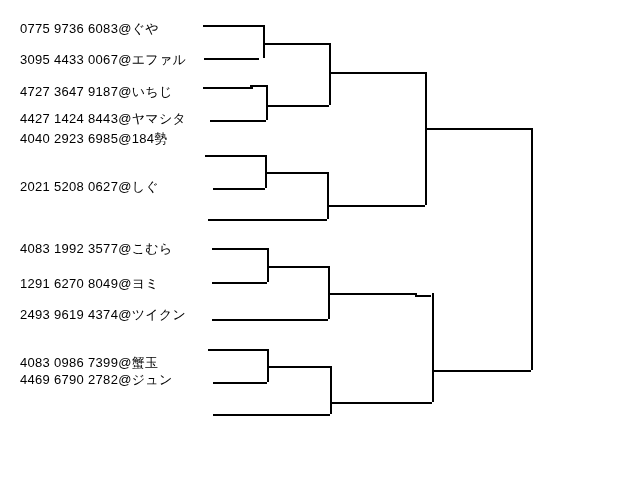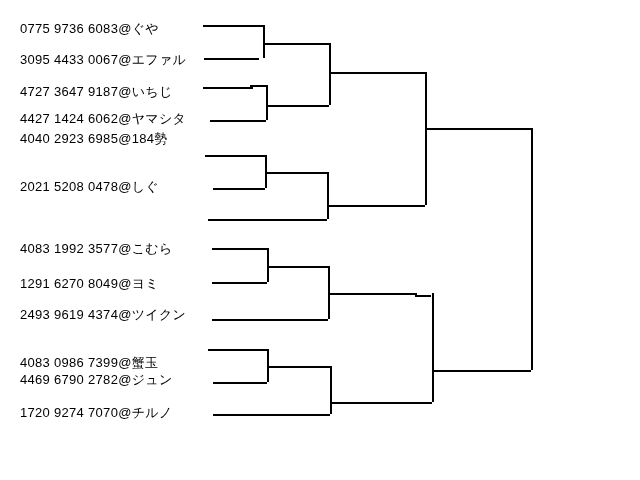--- a/index.html
+++ b/index.html
@@ -28,29 +28,28 @@
     background: #000000;
   }
 </style>
 </head>
 <body>
 
 <div id="bracket-canvas">
   <span class="entry-label" style="top:21px">0775 9736 6083@ぐや</span>
   <span class="entry-label" style="top:52px">3095 4433 0067@エファル</span>
   <span class="entry-label" style="top:84px">4727 3647 9187@いちじ</span>
-  <span class="entry-label" style="top:111px">4427 1424 6062@ヤマシタ</span>
+  <span class="entry-label" style="top:111px">4427 1424 8443@ヤマシタ</span>
   <span class="entry-label" style="top:131px">4040 2923 6985@184勢</span>
-  <span class="entry-label" style="top:179px">2021 5208 0478@しぐ</span>
+  <span class="entry-label" style="top:179px">2021 5208 0627@しぐ</span>
   <span class="entry-label" style="top:241px">4083 1992 3577@こむら</span>
   <span class="entry-label" style="top:276px">1291 6270 8049@ヨミ</span>
   <span class="entry-label" style="top:307px">2493 9619 4374@ツイクン</span>
   <span class="entry-label" style="top:355px">4083 0986 7399@蟹玉</span>
   <span class="entry-label" style="top:372px">4469 6790 2782@ジュン</span>
-  <span class="entry-label" style="top:405px">1720 9274 7070@チルノ</span>
   <div id="bracket-lines">
       <div class="bracket-line" style="left: 203px; top: 25px; width: 60px; height: 2px; background: rgb(0, 0, 0);"></div>
       <div class="bracket-line" style="left: 204px; top: 58px; width: 55px; height: 2px; background: rgb(0, 0, 0);"></div>
       <div class="bracket-line" style="left: 203px; top: 87px; width: 50px; height: 2px; background: rgb(0, 0, 0);"></div>
       <div class="bracket-line" style="left: 250px; top: 85px; width: 16px; height: 2px; background: rgb(0, 0, 0);"></div>
       <div class="bracket-line" style="left: 210px; top: 120px; width: 56px; height: 2px; background: rgb(0, 0, 0);"></div>
       <div class="bracket-line" style="left: 205px; top: 155px; width: 60px; height: 2px; background: rgb(0, 0, 0);"></div>
       <div class="bracket-line" style="left: 213px; top: 188px; width: 52px; height: 2px; background: rgb(0, 0, 0);"></div>
       <div class="bracket-line" style="left: 208px; top: 219px; width: 119px; height: 2px; background: rgb(0, 0, 0);"></div>
       <div class="bracket-line" style="left: 212px; top: 248px; width: 55px; height: 2px; background: rgb(0, 0, 0);"></div>

